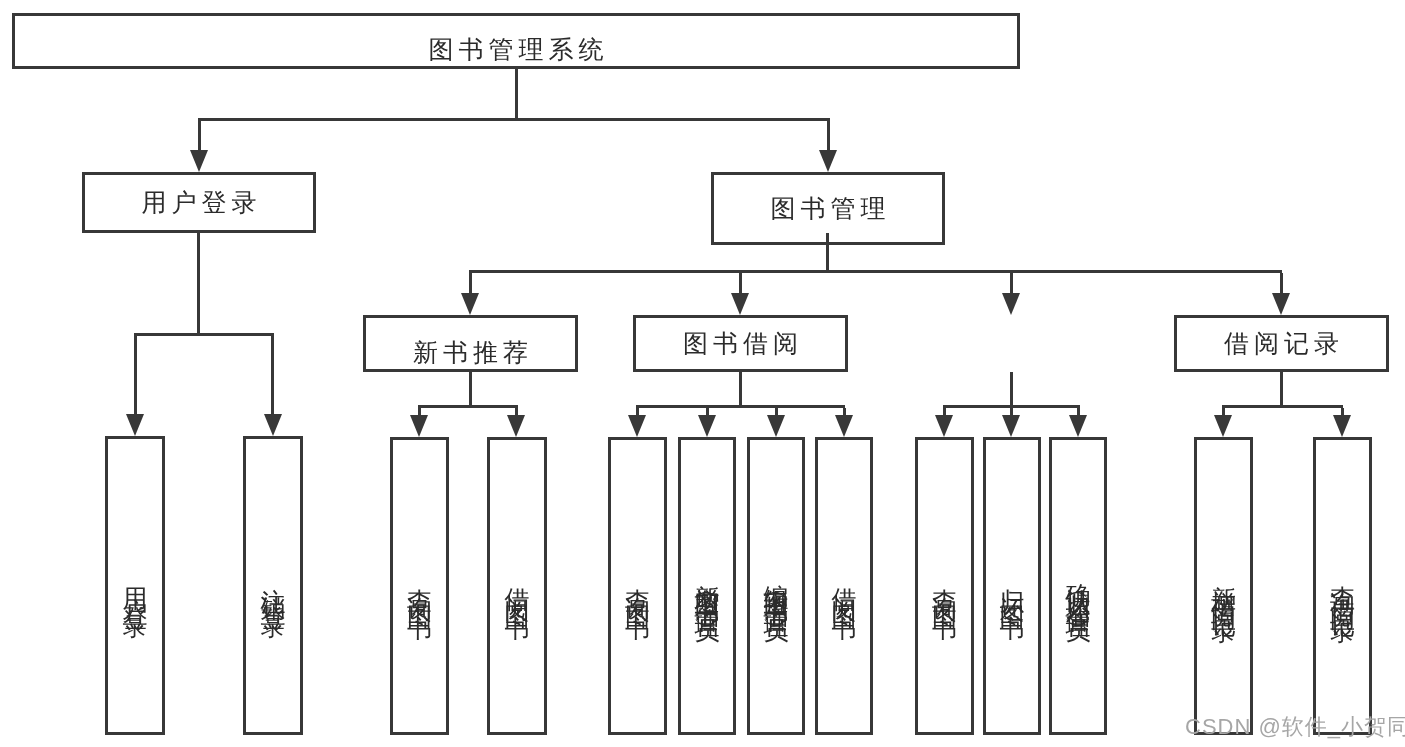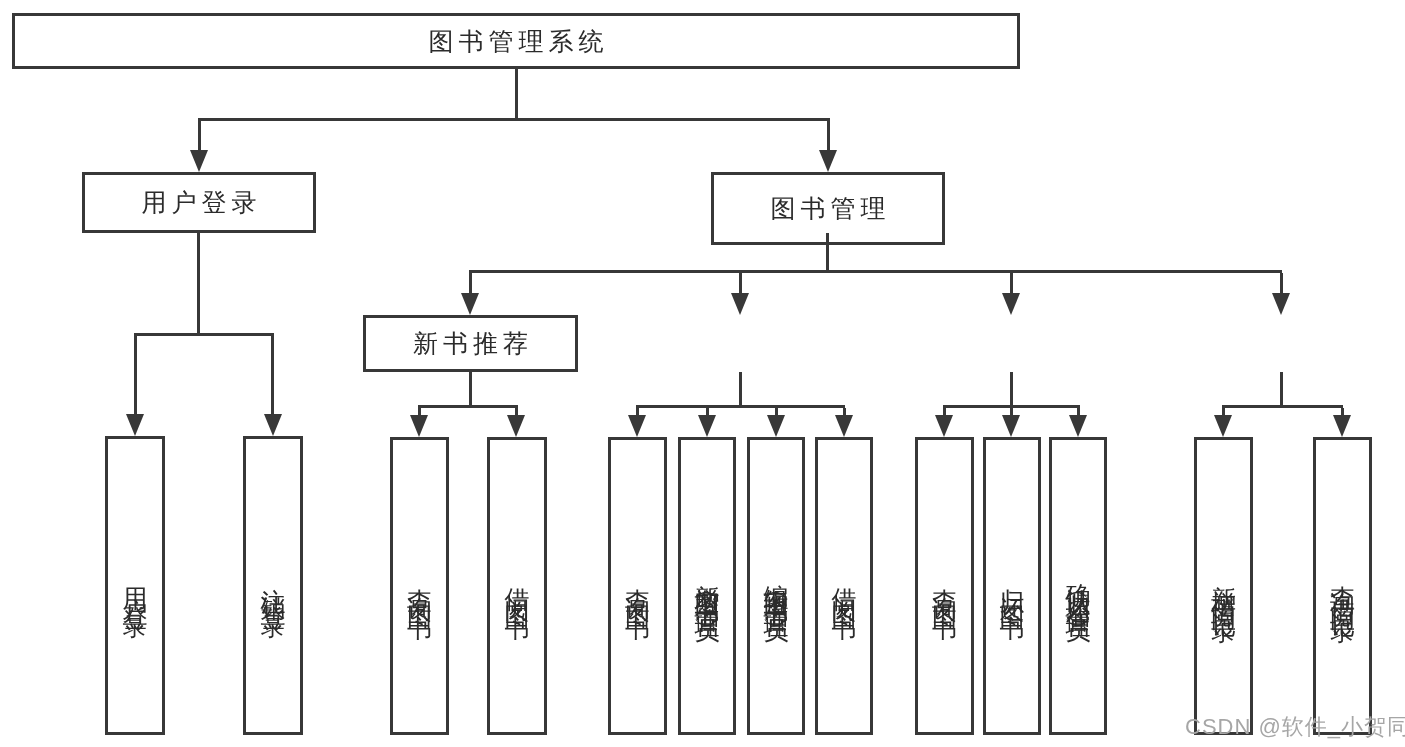--- a/index.html
+++ b/index.html
@@ -50,21 +50,21 @@
     color:#a6a6a6;
     letter-spacing:1px;
     white-space:nowrap;
   }
 </style>
 </head>
 <body>
 
 <div id="canvas">
 
-  <div class="box" style="left:12px;top:13px;width:1008px;height:56px;">
+  <div class="box" style="left:12px;top:13px;width:1008px;height:56px;align-items:flex-end;">
     <span class="hlabel">图书管理系统</span>
   </div>
 
   <div class="vline" style="left:515px;top:69px;height:51px;"></div>
   <div class="hline" style="left:198px;top:118px;width:632px;"></div>
   <div class="vline" style="left:198px;top:121px;height:31px;"></div>
   <div class="arrow" style="left:190px;top:150px;"></div>
   <div class="vline" style="left:827px;top:121px;height:31px;"></div>
   <div class="arrow" style="left:819px;top:150px;"></div>
 
@@ -93,22 +93,28 @@
   <div class="hline" style="left:469px;top:270px;width:813px;"></div>
   <div class="vline" style="left:469px;top:273px;height:22px;"></div>
   <div class="arrow" style="left:461px;top:293px;"></div>
   <div class="vline" style="left:739px;top:273px;height:22px;"></div>
   <div class="arrow" style="left:731px;top:293px;"></div>
   <div class="vline" style="left:1010px;top:273px;height:22px;"></div>
   <div class="arrow" style="left:1002px;top:293px;"></div>
   <div class="vline" style="left:1280px;top:273px;height:22px;"></div>
   <div class="arrow" style="left:1272px;top:293px;"></div>
 
-  <div class="box" style="left:363px;top:315px;width:215px;height:57px;">
+  <div class="box" style="left:363px;top:315px;width:215px;height:57px;align-items:flex-end;">
     <span class="hlabel">新书推荐</span>
+  </div>
+  <div class="box" style="left:633px;top:315px;width:215px;height:57px;">
+    <span class="hlabel">图书借阅</span>
+  </div>
+  <div class="box" style="left:1174px;top:315px;width:215px;height:57px;">
+    <span class="hlabel">借阅记录</span>
   </div>
 
   <div class="vline" style="left:469px;top:372px;height:33px;"></div>
   <div class="hline" style="left:418px;top:405px;width:100px;"></div>
   <div class="vline" style="left:418px;top:408px;height:9px;"></div>
   <div class="arrow" style="left:410px;top:415px;"></div>
   <div class="vline" style="left:515px;top:408px;height:9px;"></div>
   <div class="arrow" style="left:507px;top:415px;"></div>
 
   <div class="box" style="left:390px;top:437px;width:59px;height:298px;">

